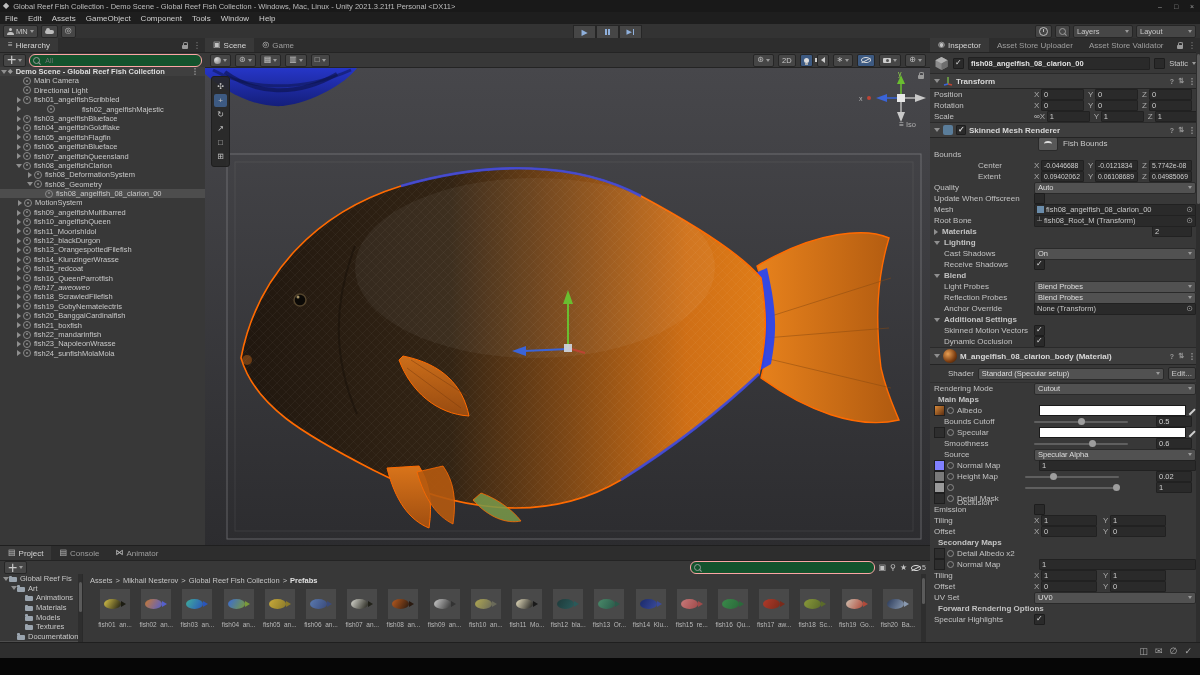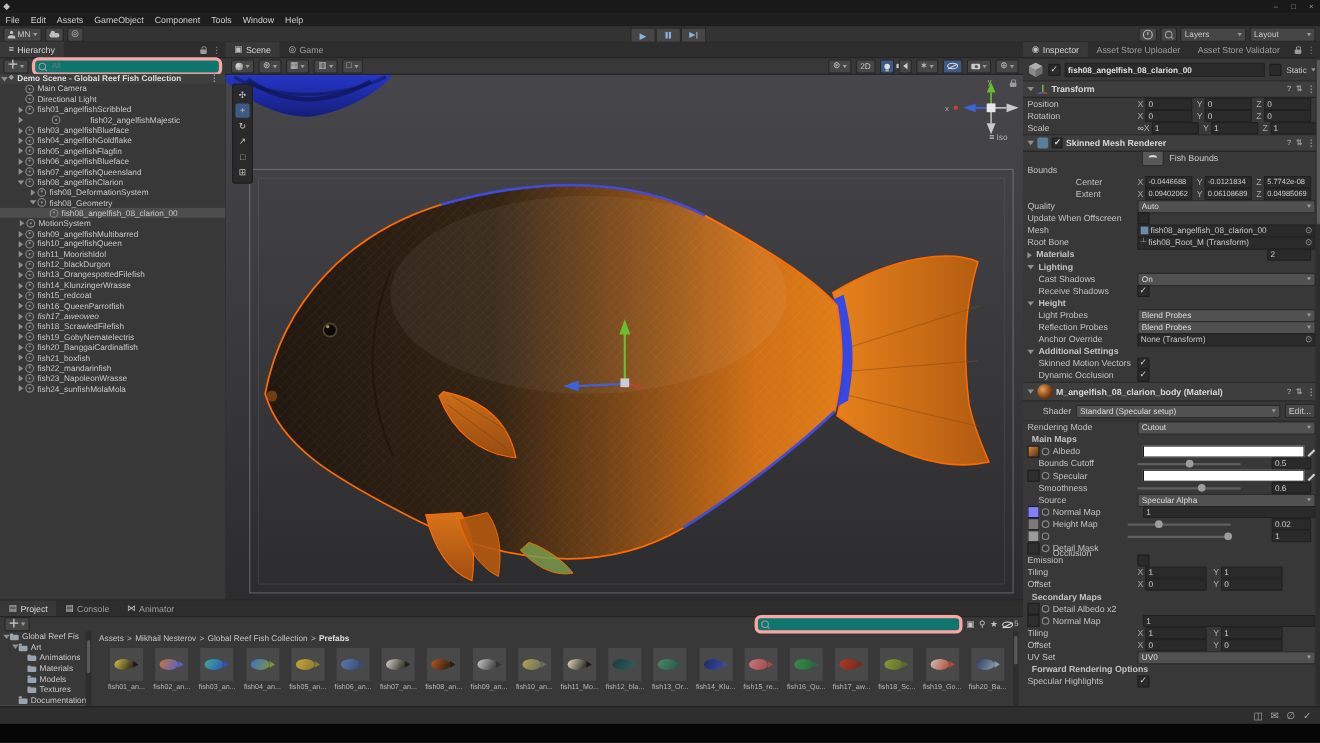--- a/index.html
+++ b/index.html
@@ -50,21 +50,21 @@
   .i-folder{width:8px;height:5px;background:#9aa4ae;border-radius:1px;margin-top:2px;}
   .i-folder:before{content:"";position:absolute;width:3px;height:2px;background:#9aa4ae;border-radius:1px 1px 0 0;left:0;top:-1.5px;}
   .glyph{font-size:8px;color:#c2c2c2;line-height:8px;}
   
   .tabstrip{background:#2d2d2d;height:14px;display:flex;align-items:stretch;font-size:8px;border-bottom:1px solid #242424;}
   .tab{display:flex;align-items:center;gap:3px;padding:0 8px;color:#9f9f9f;}
   .tab.on{background:#383838;color:#d6d6d6;}
   
   #hier{left:0;top:38px;width:205px;height:507px;background:#383838;border-right:1px solid #1f1f1f;}
   #hier-sub{height:14px;display:flex;align-items:center;padding:0 3px;gap:3px;}
-  .searchbox{position:relative;flex:1;height:11px;background:#0f766e;border:3px solid #fca5a5;border-radius:6px;display:flex;align-items:center;padding-left:23px;}
+  .searchbox{position:relative;flex:1;height:11px;background:#14532d;border:1px solid #fca5a5;border-radius:6px;display:flex;align-items:center;padding-left:23px;}
   .searchbox input{position:absolute;left:13px;top:0;width:70%;height:10px;background:transparent;border:none;outline:none;color:#ccc;font-size:7px;font-family:"Liberation Sans",sans-serif;}
   .searchbox .i-mag{position:absolute;left:3px;top:2px;}
   #h-tree{position:relative;height:465px;overflow:hidden;font-size:7.5px;}
   .hrow{height:9.4px;line-height:9.4px;display:flex;align-items:center;white-space:nowrap;position:relative;}
   .hrow .oic{width:6px;height:6px;border:1px solid #8a8a8a;border-radius:50%;margin-right:3px;flex:none;position:relative;}
   .hrow .oic:after{content:"";position:absolute;left:1.5px;top:1.5px;width:2px;height:2px;background:#8a8a8a;border-radius:50%;}
   .hrow.sel{background:#4d4d4d;}
   .hroot{background:#3f3f3f;font-weight:bold;color:#dedede;}
   .arr{width:8px;display:inline-flex;justify-content:center;flex:none;}
   
@@ -118,20 +118,21 @@
   .sbi{color:#a8a8a8;font-size:9px;}
   #blackstrip{left:0;top:658px;width:1200px;height:17px;background:#060606;}
 </style>
 </head>
 <body>
 
 <div id="app">
 
   <div id="titlebar" class="abs flex">
     <span class="glyph" style="margin-left:3px;color:#bdbdbd">◆</span>
+    <span class="t">Global Reef Fish Collection - Demo Scene - Global Reef Fish Collection - Windows, Mac, Linux - Unity 2021.3.21f1 Personal &lt;DX11&gt;</span>
     <span style="flex:1"></span>
     <span id="winbtns"><span class="winbtn">–</span><span class="winbtn">□</span><span class="winbtn">×</span></span>
   </div>
 
   <div id="menubar" class="abs flex">
       <span>File</span>
       <span>Edit</span>
       <span>Assets</span>
       <span>GameObject</span>
       <span>Component</span>
@@ -752,21 +753,21 @@
             <span class="v">On</span>
             <span class="car"></span>
           </span>
         </div>
         <div class="irow ind1">
           <span class="lab">Receive Shadows</span>
           <span class="cb c"></span>
         </div>
         <div class="irow">
           <span class="td"></span>
-          <span class="lab sec" style="width: auto; padding-left: 4px;">Height</span>
+          <span class="lab sec" style="width: auto; padding-left: 4px;">Blend</span>
         </div>
         <div class="irow ind1">
           <span class="lab">Light Probes</span>
           <span class="dd" style="flex: 1 1 0%;">
             <span class="v">Blend Probes</span>
             <span class="car"></span>
           </span>
         </div>
         <div class="irow ind1">
           <span class="lab">Reflection Probes</span>

